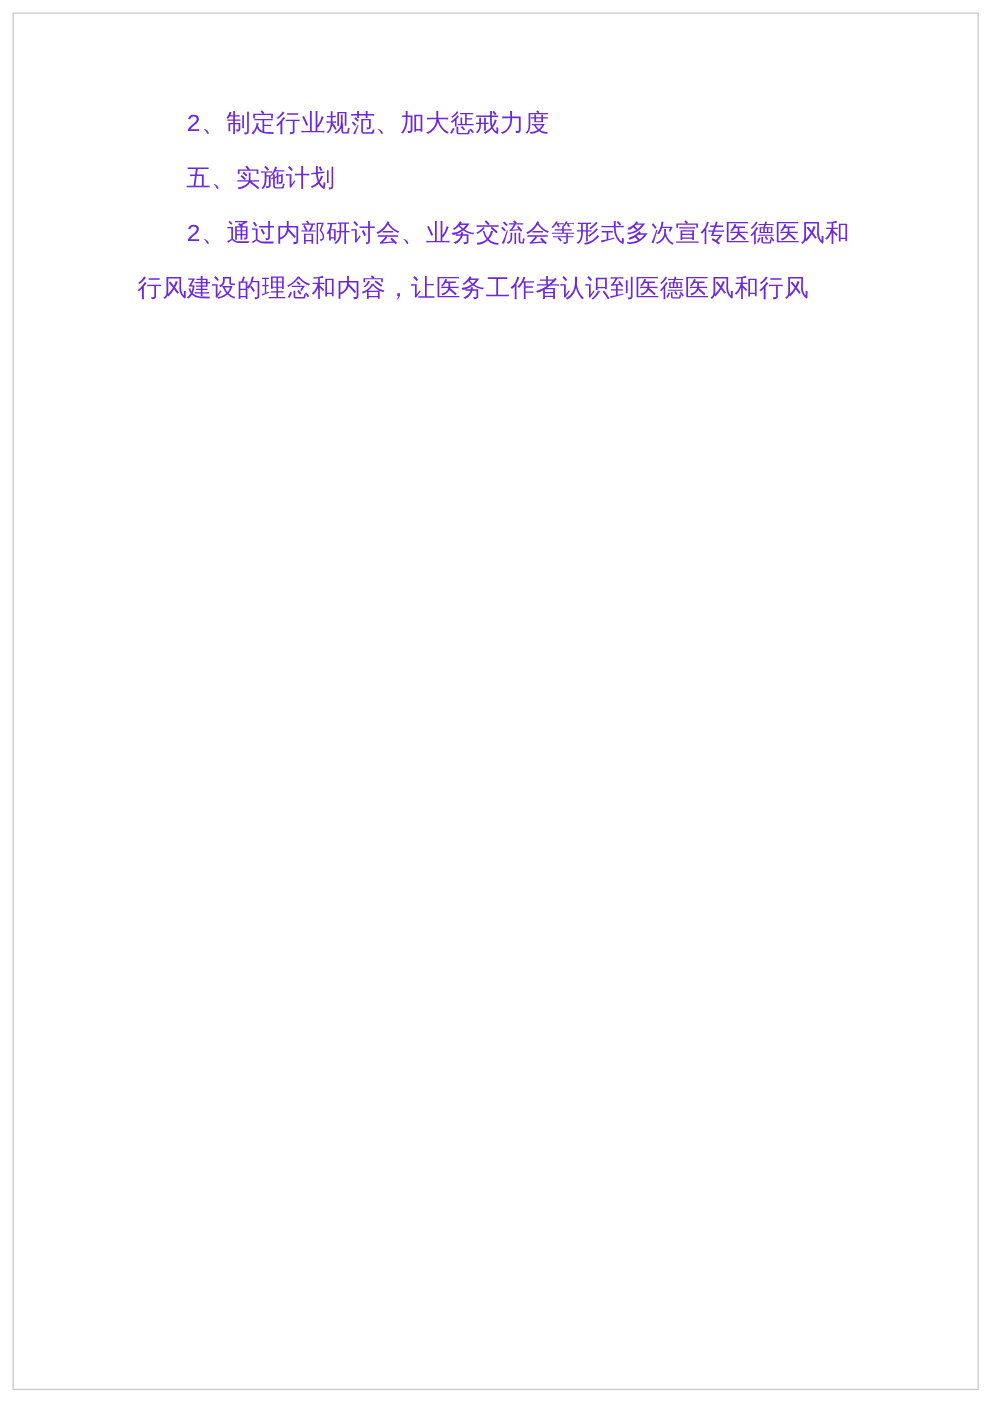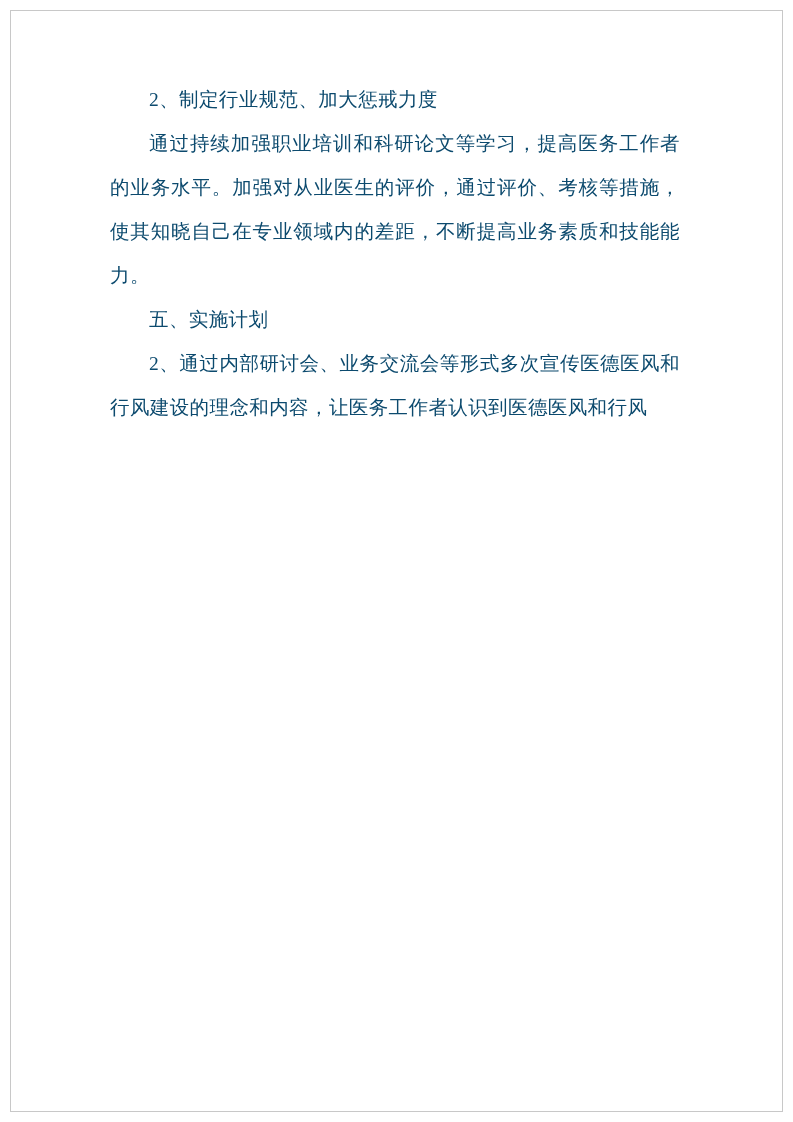--- a/index.html
+++ b/index.html
@@ -23,24 +23,24 @@
     height: 1102px;
     border: 1px solid #c8c8c8;
     box-sizing: border-box;
     background: #ffffff;
   }
   .content {
     position: absolute;
     left: 110px;
     top: 78px;
     width: 570px;
-    font-family: Liberation Serif, serif;
+    font-family: Liberation Mono, monospace;
     font-size: 19.5px;
     line-height: 44px;
-    color: #0c4a6e;
+    color: #6d28d9;
     text-align: justify;
     text-justify: inter-ideograph;
   }
   p.para {
     margin: 0 0 0 0;
     text-indent: 2em;
     letter-spacing: 0.4px;
   }
   p.heading {
     margin: 0;
@@ -48,17 +48,16 @@
     letter-spacing: 0.4px;
   }
 </style>
 </head>
 <body>
 
 <div class="page">
   <div class="doc-frame"></div>
   <div class="content">
     <p class="heading">2、制定行业规范、加大惩戒力度</p>
-    <p class="para">通过持续加强职业培训和科研论文等学习，提高医务工作者的业务水平。加强对从业医生的评价，通过评价、考核等措施，使其知晓自己在专业领域内的差距，不断提高业务素质和技能能力。</p>
     <p class="heading">五、实施计划</p>
     <p class="para">2、通过内部研讨会、业务交流会等形式多次宣传医德医风和行风建设的理念和内容，让医务工作者认识到医德医风和行风</p>
   </div>
 </div>
 
 </body></html>

